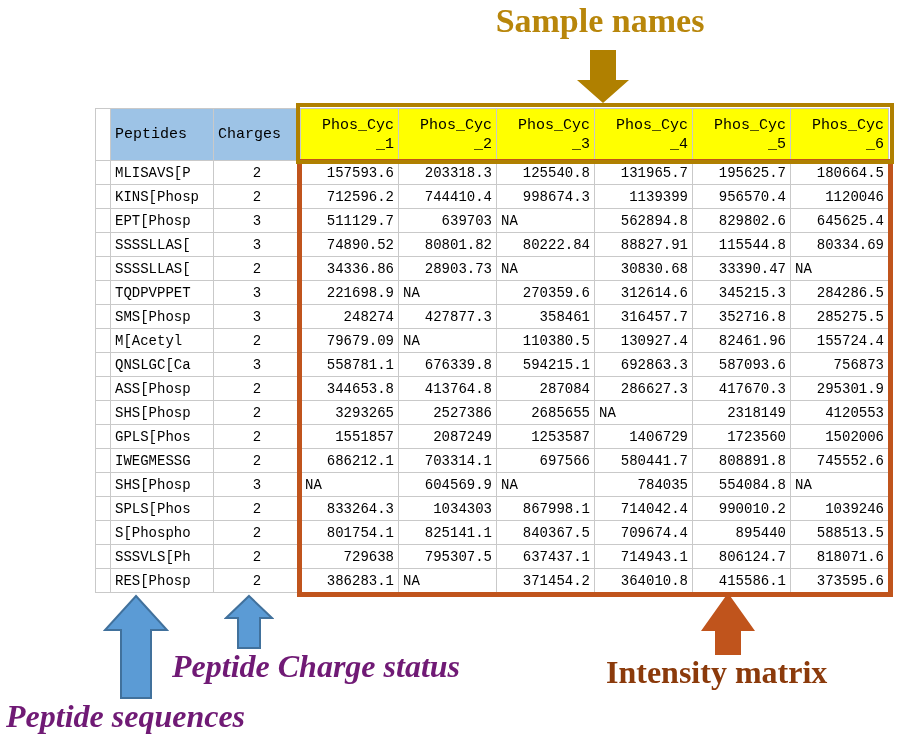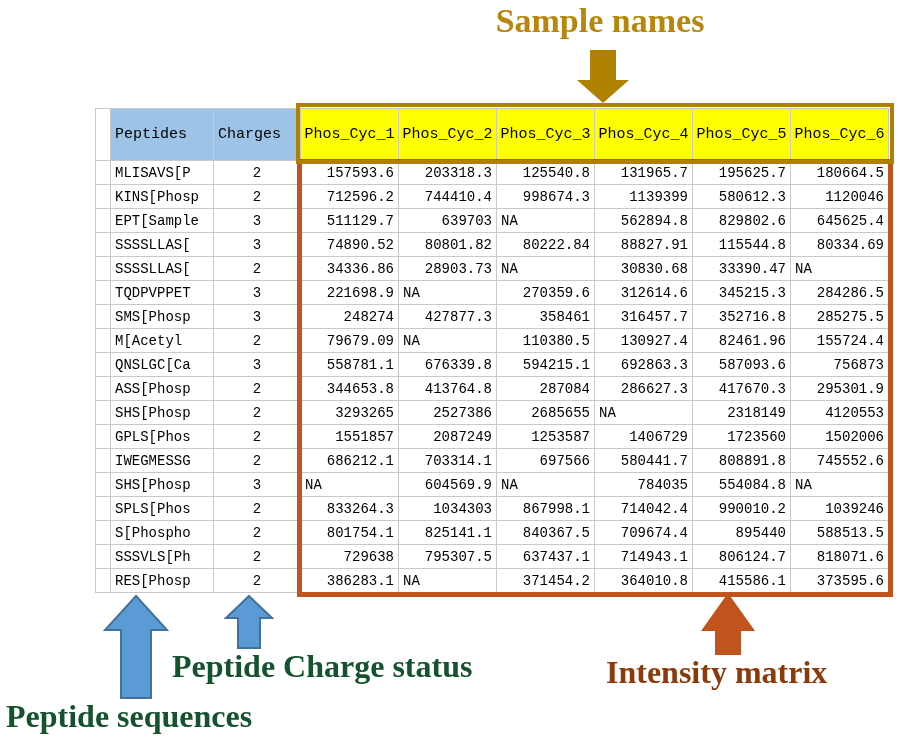--- a/index.html
+++ b/index.html
@@ -3,40 +3,40 @@
 <meta charset="utf-8">
 <style>
   html,body{margin:0;padding:0;background:#fff;}
   .canvas{position:relative;width:900px;height:749px;background:#fff;overflow:hidden;
           font-family:"Liberation Sans",sans-serif;padding-left:40px;}
 
   
   .ann{position:absolute;font-family:"Liberation Serif",serif;font-weight:bold;
        white-space:nowrap;}
   .ann-gold{color:#B8860B;font-size:34px;}
-  .ann-blue{color:#14532d;font-size:32px;}
+  .ann-blue{color:#701a75;font-size:32px;font-style:italic;}
   .ann-brown{color:#8B3A0B;font-size:32px;}
   #sample-names{left:400px;top:2px;width:400px;text-align:center;}
   #peptide-charge-status{left:172px;top:648px;}
   #peptide-sequences{left:6px;top:698px;}
   #intensity-matrix-label{left:606px;top:654px;width:250px;}
   .arrow{position:absolute;}
 
   
   .grid{position:absolute;left:95px;top:108px;z-index:1;
         display:grid;
         grid-template-columns:15px 103px 87px repeat(6,98px);
         grid-template-rows:52px repeat(18,24px);
         border-top:1px solid #C9C9C9;border-left:1px solid #C9C9C9;}
   .cell{box-sizing:border-box;border-right:1px solid #C9C9C9;border-bottom:1px solid #C9C9C9;
         display:flex;align-items:center;padding:0 4px;
         font-family:"Liberation Mono","DejaVu Sans Mono",monospace;font-size:14px;
         color:#000;white-space:nowrap;overflow:hidden;background:#fff;}
   .hblue{background:#9DC3E6;font-size:15px;}
-  .hyellow{background:#FFFF00;flex-direction:row;align-items:center;
+  .hyellow{background:#FFFF00;flex-direction:column;align-items:flex-end;
            justify-content:center;line-height:19px;font-size:15px;}
   .gutter{background:#fff;}
   .pep{justify-content:flex-start;}
   .chg{justify-content:center;}
   .val{justify-content:flex-end;}
   .val.na{justify-content:flex-start;}
 
   
   .box{position:absolute;box-sizing:border-box;pointer-events:none;background:transparent;}
   #matrix-box{left:297px;top:159px;width:596px;height:438px;border:5px solid #C0541C;z-index:4;}
@@ -89,24 +89,24 @@
       <div class="cell val">131965.7</div>
       <div class="cell val">195625.7</div>
       <div class="cell val">180664.5</div>
       <div class="cell gutter"></div>
       <div class="cell pep">KINS[Phosp</div>
       <div class="cell chg">2</div>
       <div class="cell val">712596.2</div>
       <div class="cell val">744410.4</div>
       <div class="cell val">998674.3</div>
       <div class="cell val">1139399</div>
-      <div class="cell val">580612.3</div>
+      <div class="cell val">956570.4</div>
       <div class="cell val">1120046</div>
       <div class="cell gutter"></div>
-      <div class="cell pep">EPT[Sample</div>
+      <div class="cell pep">EPT[Phosp</div>
       <div class="cell chg">3</div>
       <div class="cell val">511129.7</div>
       <div class="cell val">639703</div>
       <div class="cell val na">NA</div>
       <div class="cell val">562894.8</div>
       <div class="cell val">829802.6</div>
       <div class="cell val">645625.4</div>
       <div class="cell gutter"></div>
       <div class="cell pep">SSSSLLAS[</div>
       <div class="cell chg">3</div>

